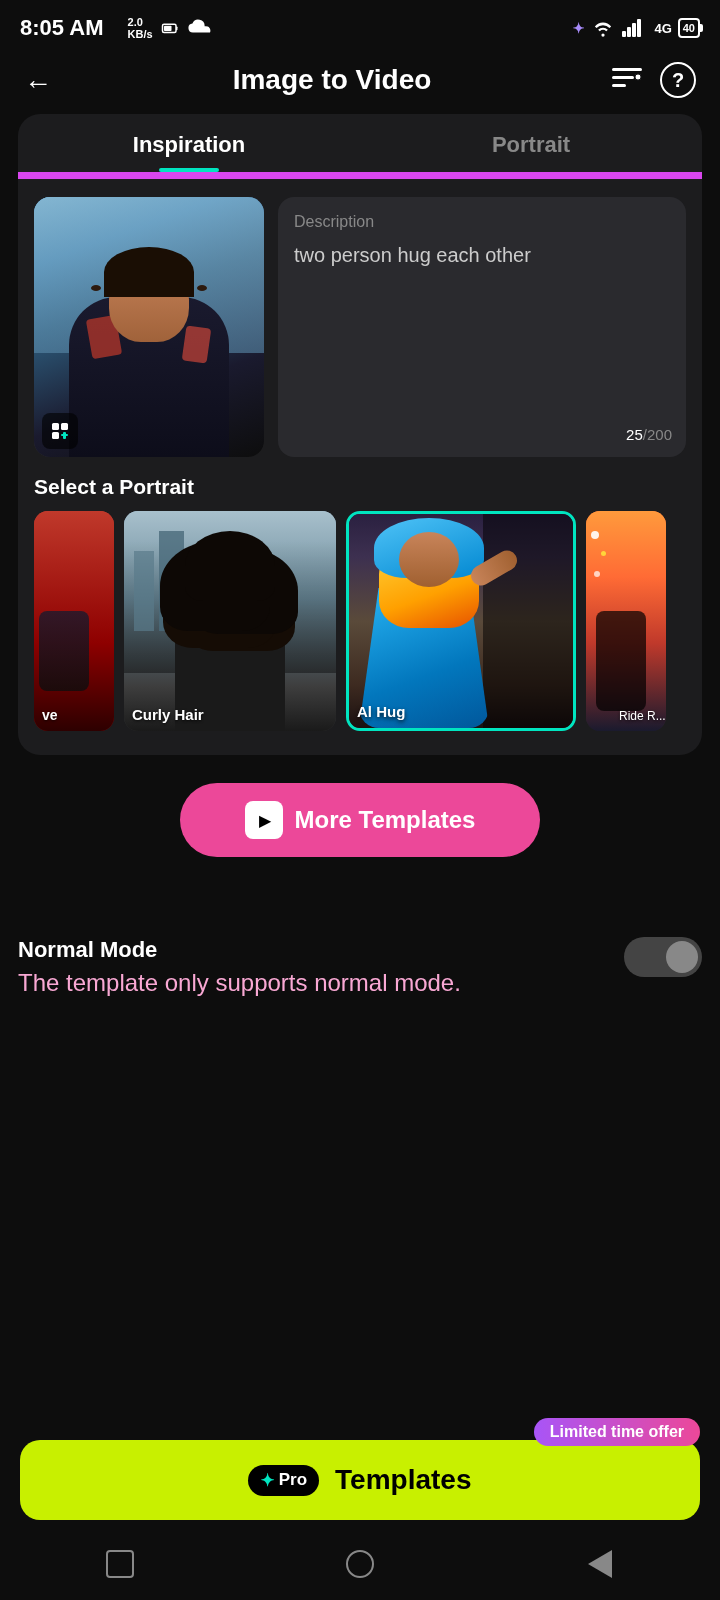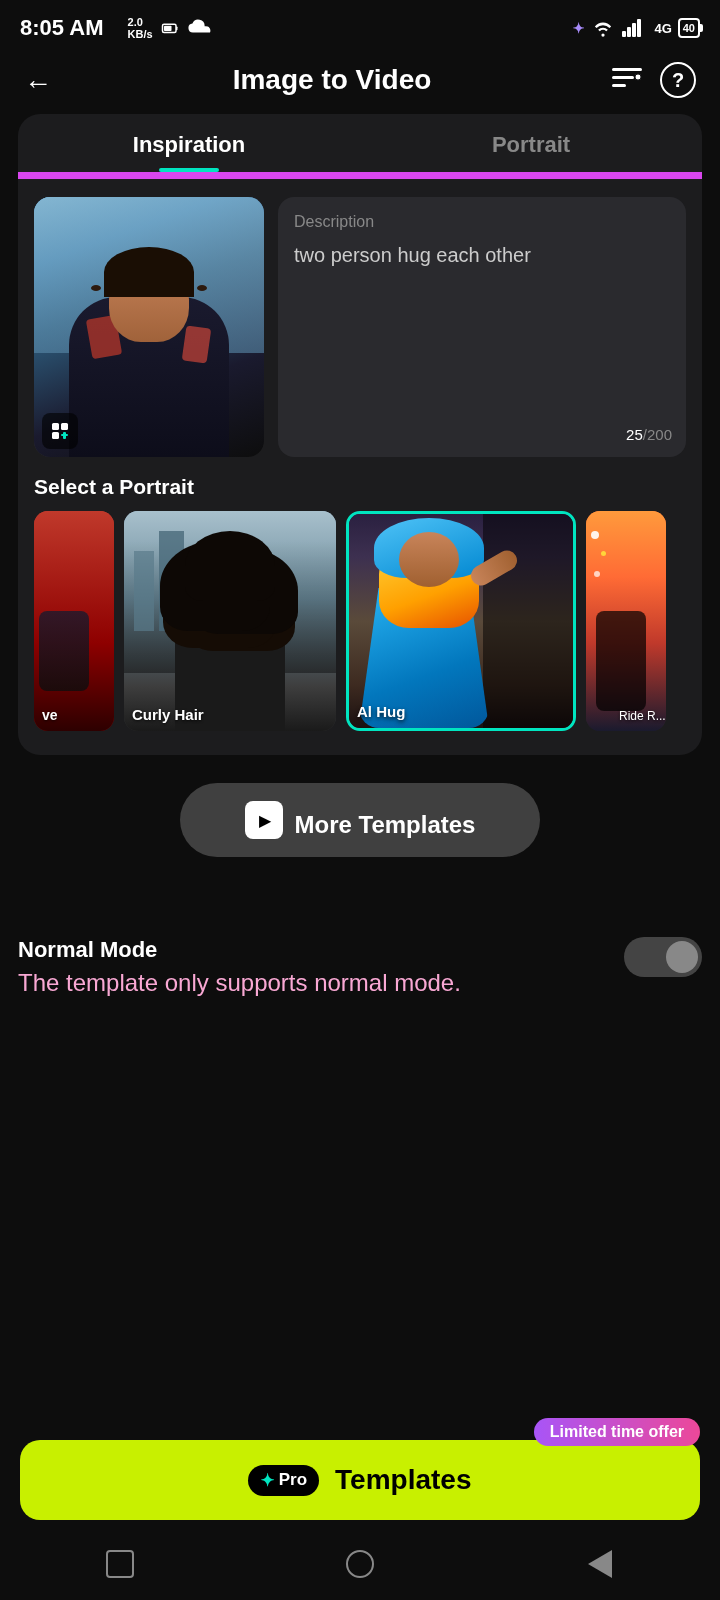--- a/index.html
+++ b/index.html
@@ -260,25 +260,25 @@
     
     .t4 {
       width: 80px;
       height: 220px;
       background: linear-gradient(180deg, #ff6b35 0%, #ff8c00 50%, #1a1a2e 100%);
     }
 
     
     .more-templates-btn {
       display: flex;
-      align-items: flex-end;
+      align-items: center;
       justify-content: center;
       gap: 12px;
       margin: 28px auto 0;
-      background: #404040;
+      background: #ec4899;
       border-radius: 40px;
       padding: 18px 50px;
       width: 360px;
       cursor: pointer;
       border: none;
       color: #fff;
     }
     .play-icon-btn {
       width: 38px;
       height: 38px;

